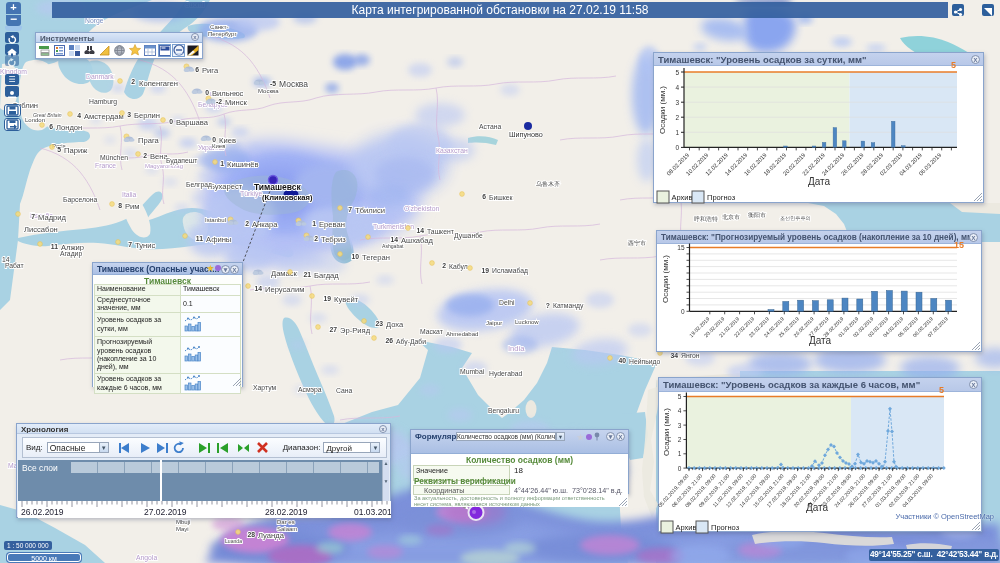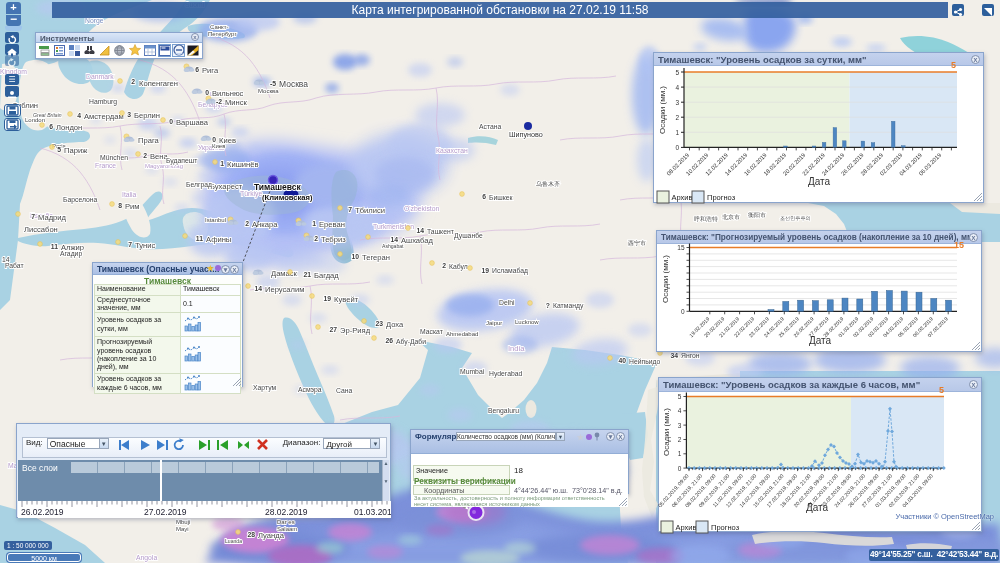--- a/index.html
+++ b/index.html
@@ -1049,21 +1049,22 @@
       <text x="158" y="119.1" font-size="10" fill="#333" text-anchor="middle">Дата</text>
       <rect x="2" y="129.0" width="12" height="12" fill="#eaf2df" stroke="#555" stroke-width="1"></rect>
       <text x="16.5" y="138.0" font-size="7.5" fill="#222">Архив</text>
       <rect x="37" y="129.0" width="12" height="12" fill="#d9e7f5" stroke="#555" stroke-width="1"></rect>
       <text x="52" y="138.0" font-size="7.5" fill="#222">Прогноз</text>
     </svg>
  <div class="resz"></div>
 </div>
 
 <div class="win" style="left:16px;top:423px;width:375px;height:95px;background:#e4ecf7">
- <div class="abs" style="left:5px;top:13px;width:365px;height:21px;border:1px solid #b4c0d2;background:linear-gradient(#fbfdff,#e8eef8);display:flex;font-size:8px;color:#222">
+ <div class="winhead" style="background:linear-gradient(#e2ecf9,#d2e0f2);color:#333;height:10px;line-height:9.5px;font-size:8px;border-bottom:1px solid #b8c8e0">Хронология<span class="cbtn" style="width:8px;height:8px;font-size:6px;line-height:6px;top:1px">x</span></div>
+ <div class="abs" style="left:5px;top:13px;width:365px;height:21px;border:1px solid #b4c0d2;background:linear-gradient(#fbfdff,#e8eef8);display:flex;align-items:center;font-size:8px;color:#222">
   <span style="margin-left:3px">Вид:</span>
   <span style="margin-left:4px;width:53px;height:11px;background:#fff;border:1px solid #98a6ba;font-size:8.5px;line-height:11px;padding-left:2px">Опасные</span>
       <span style="width:9px;height:11px;background:linear-gradient(#e8f0fa,#c8daf0);border:1px solid #98a6ba;border-left:none;font-size:6px;line-height:10px;text-align:center;color:#456">▼</span>
   <svg width="70" height="14" style="margin-left:8px">
         <g fill="#3d7ecc">
           <path d="M2,2 h2 v10 h-2 z M12,2 l-8,5 8,5 z"></path>
           <path d="M24,2 l9,5 -9,5 z"></path>
           <path d="M40,2 l8,5 -8,5 z M49,2 h2 v10 h-2 z"></path>
           <path d="M66,7 a4.2,4.2 0 1,1 -2,-3.6" stroke="#3d7ecc" stroke-width="1.8" fill="none"></path>
           <path d="M62.2,0.2 l1.2,4 3.4,-2.2 z" fill="#3d7ecc"></path>
@@ -1180,20 +1181,21 @@
   <span class="abs" style="left:145px;top:1.5px;width:9px;height:9px;background:linear-gradient(#e8f0fa,#c8daf0);border:1px solid #98a6ba;font-size:5.5px;line-height:8px;text-align:center;color:#456;font-weight:normal">▼</span>
   <span class="abs" style="right:44px;top:2px;font-size:8px;color:#c8cdd8">★</span>
   <span class="abs" style="right:36px;top:3.5px;width:6px;height:6px;border-radius:50%;background:#9a6ad8"></span>
   <span class="abs" style="right:27px;top:2px"><svg width="8" height="9">
           <circle cx="4" cy="3" r="2.4" fill="#7888aa"></circle>
           <line x1="4" y1="5" x2="4" y2="8.5" stroke="#7888aa" stroke-width="1"></line>
         </svg></span>
   <span class="cbtn" style="right:13px;top:2px">▾</span><span class="cbtn" style="top:2px">x</span>
  </div>
  <div style="position:relative;height:52.5px;background:#fff;font-size:7.2px;color:#222;overflow:hidden">
+  <div style="text-align:center;color:#568a3a;font-weight:bold;font-size:8.5px;padding-top:1px">Количество осадков (мм)</div>
   <div class="abs" style="left:2px;top:11px;width:97px;height:16px;border:1px solid #c8d4b8;background:#f6faf0;padding-left:2px;line-height:10px">Значение</div>
   <div class="abs" style="left:103px;top:12px;font-weight:normal;font-size:8px">18</div>
   <div class="abs" style="left:3px;top:22.5px;color:#568a3a;font-weight:bold;font-size:8.2px">Реквизиты верификации</div>
   <div class="abs" style="left:2px;top:31px;width:97px;height:10px;border:1px solid #c8d4b8;background:#f6faf0;padding-left:10px;line-height:10px;color:#555">Координаты</div>
   <div class="abs" style="left:103px;top:32px;color:#556;font-size:7.2px">4°44'26.44" ю.ш.&nbsp; 73°0'28.14" в.д.</div>
   <svg class="abs" style="left:3px;top:40.5px" width="214" height="12">
         <text x="0" y="5" font-size="5.6" fill="#7a9a7a">За актуальность, достоверность и полноту информации ответственность</text>
         <text x="0" y="11" font-size="5.6" fill="#7a9a7a">несет система, являющаяся источником данных</text>
       </svg>
   <div class="resz"></div>

